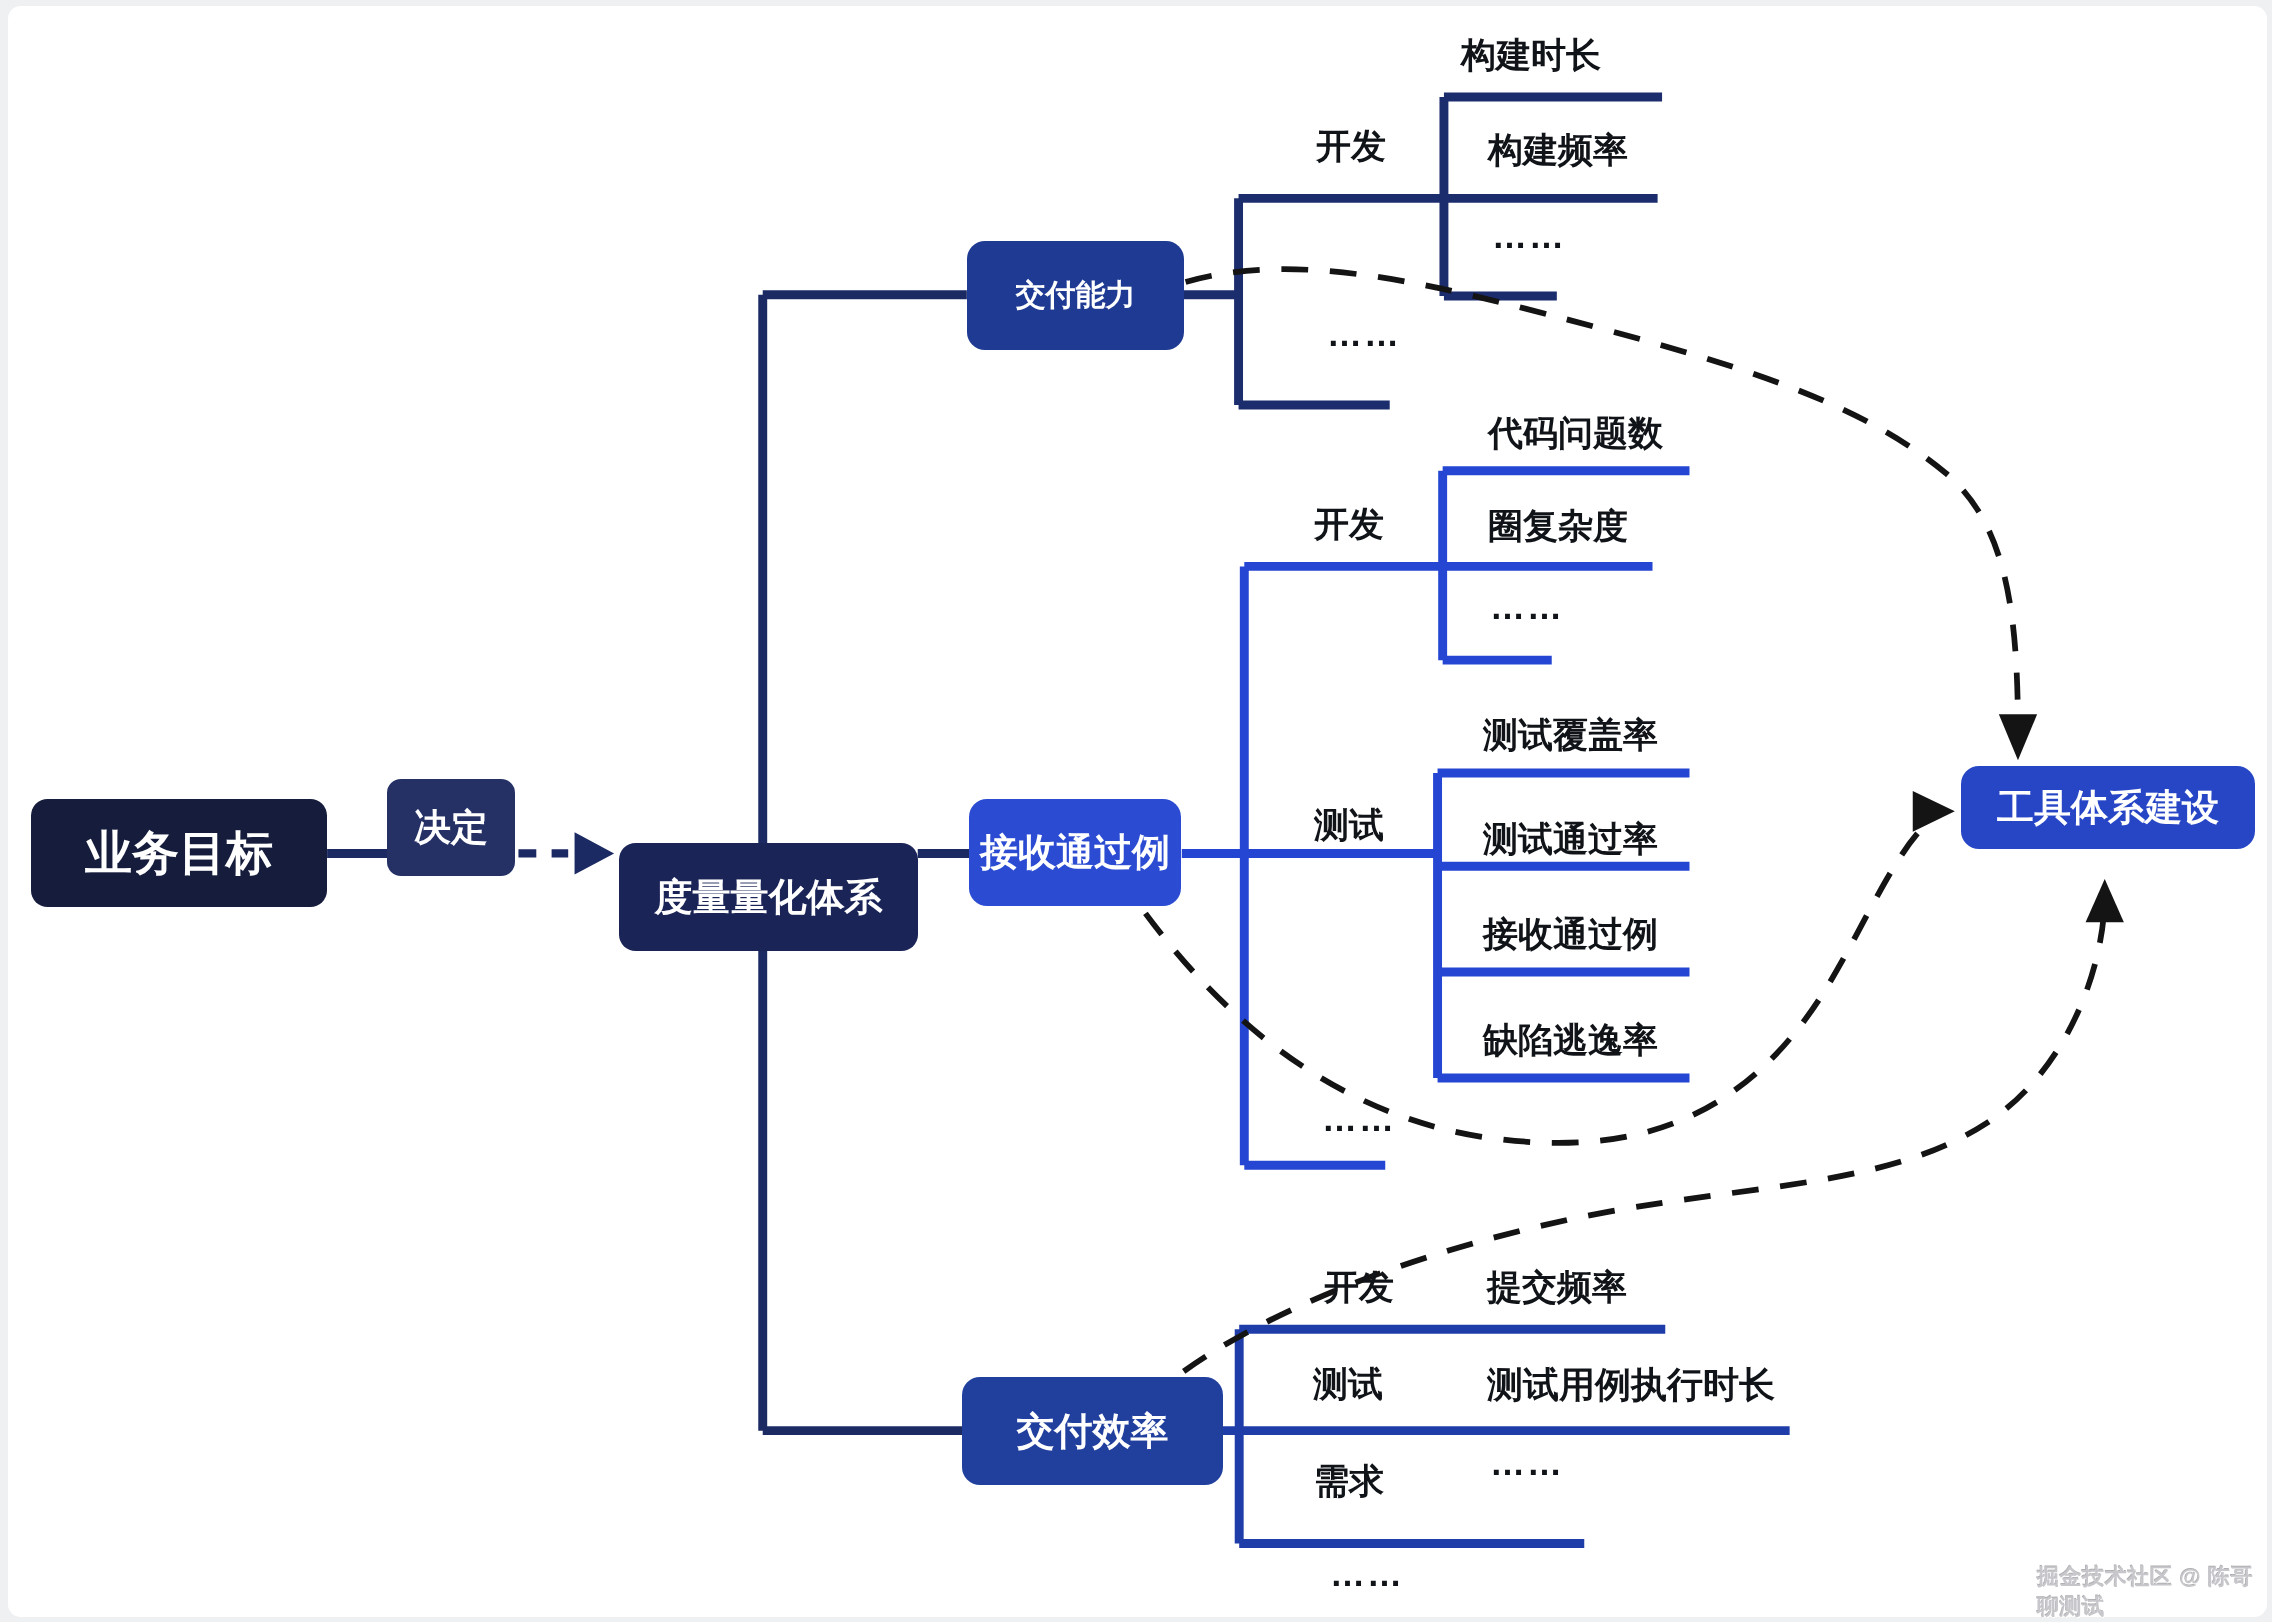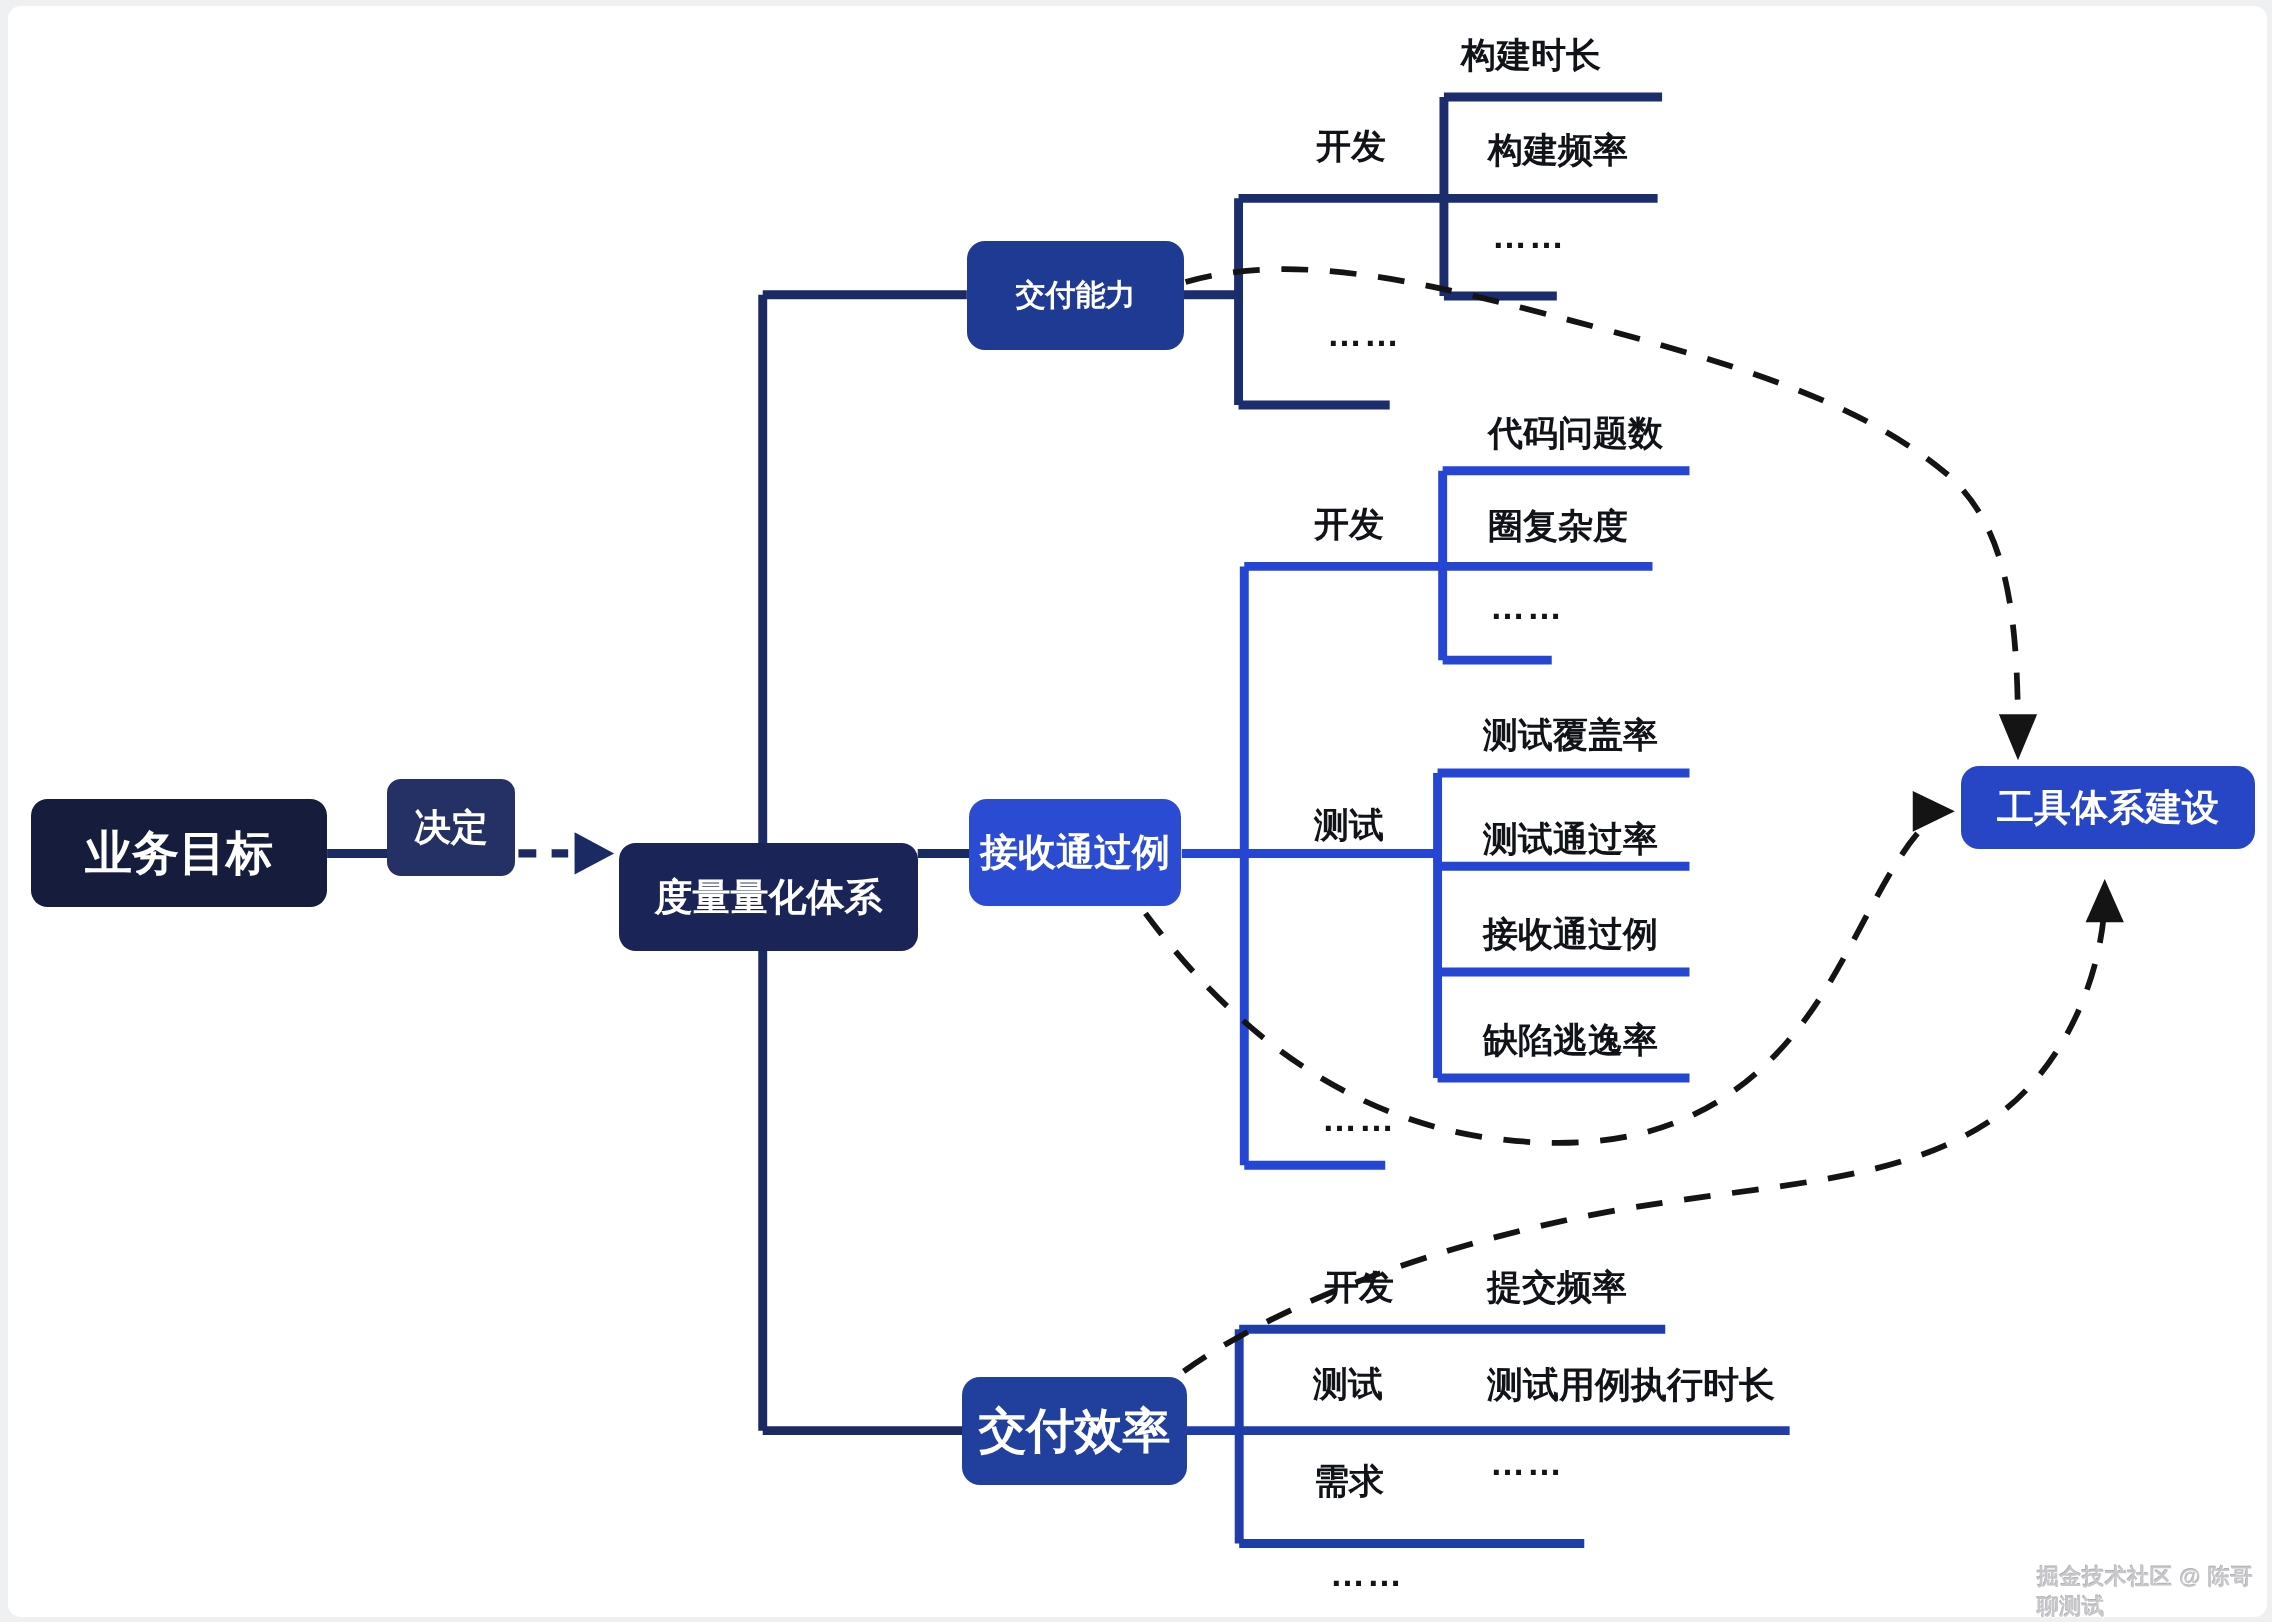--- a/index.html
+++ b/index.html
@@ -81,21 +81,21 @@
 
     <path class="ln-dash" d="M 1855 2150 C 2010 2040 2260 1948 2520 1900 C 2760 1856 2965 1858 3115 1760 C 3240 1678 3297 1520 3299 1408"></path>
     <polygon class="head" points="3269,1446 3329,1446 3299,1378"></polygon>
   </svg>
 
   <div class="node" style="left:31px;top:799px;width:296px;height:108px;border-radius:16.6px;background:var(--box-root);font-size:47px;">业务目标</div>
   <div class="node" style="left:387px;top:779px;width:128px;height:97px;border-radius:14px;background:var(--box-decide);font-size:37px;">决定</div>
   <div class="node" style="left:619px;top:799px;width:299px;height:108px;border-radius:16.6px;background:var(--box-hub);font-size:38px;margin-top:44px;">度量量化体系</div>
   <div class="node" style="left:967px;top:241px;width:217px;height:109px;border-radius:18px;background:var(--box-cap);font-size:30px;">交付能力</div>
   <div class="node" style="left:969px;top:799px;width:212px;height:107px;border-radius:18px;background:var(--box-qual);font-size:38px;">接收通过例</div>
-  <div class="node" style="left:962px;top:1377px;width:225px;height:108px;border-radius:18px;background:var(--box-eff);font-size:48px;">交付效率</div>
+  <div class="node" style="left:962px;top:1377px;width:261px;height:108px;border-radius:18px;background:var(--box-eff);font-size:38px;">交付效率</div>
   <div class="node" style="left:1961px;top:766px;width:294px;height:83px;border-radius:18px;background:var(--box-tool);font-size:37px;">工具体系建设</div>
 
   <div class="lbl" style="left:1316px;top:126px;">开发</div>
   <div class="lbl" style="left:1461px;top:35px;">构建时长</div>
   <div class="lbl" style="left:1488px;top:130px;">构建频率</div>
   <div class="lbl dots" style="left:1492px;top:216px;">……</div>
   <div class="lbl dots" style="left:1327px;top:314px;">……</div>
 
   <div class="lbl" style="left:1314px;top:504px;">开发</div>
   <div class="lbl" style="left:1488px;top:413px;">代码问题数</div>

